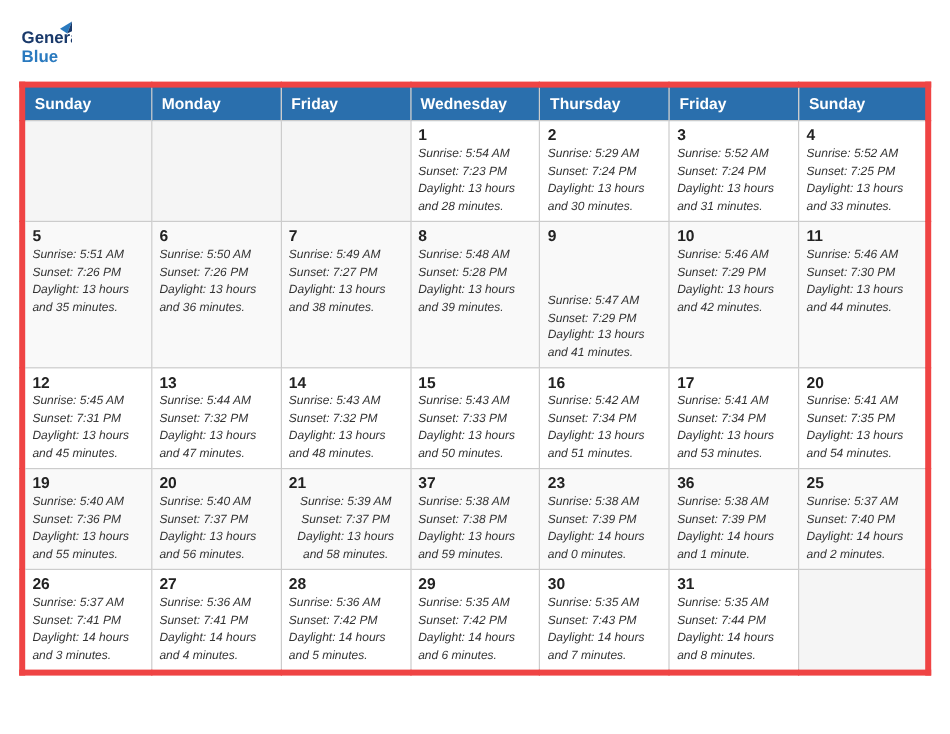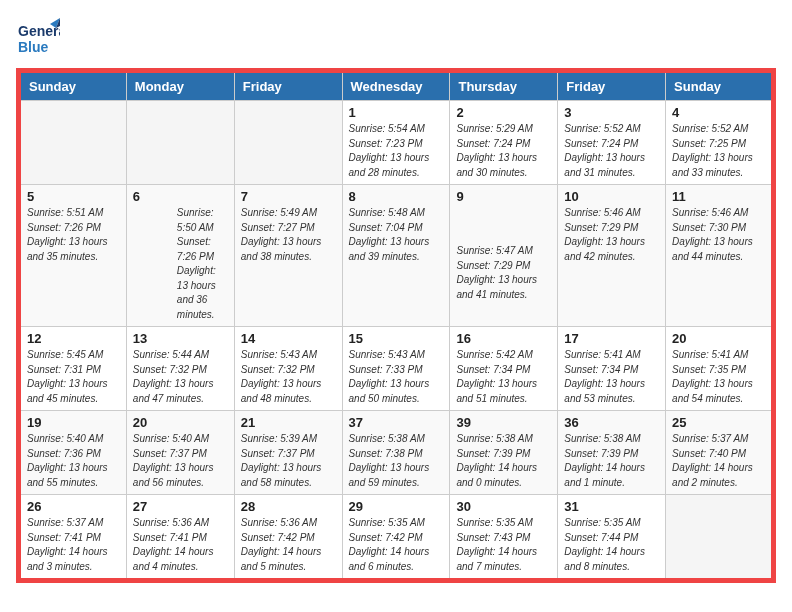--- a/index.html
+++ b/index.html
@@ -143,36 +143,36 @@
       <tr>
         <td>
           <span class="day-num">5</span>
           <div class="day-detail" style="white-space: pre-line;">Sunrise: 5:51 AM
 Sunset: 7:26 PM
 Daylight: 13 hours
 and 35 minutes.</div>
         </td>
         <td>
           <span class="day-num">6</span>
-          <div class="day-detail" style="white-space: pre-line; margin-left: 44px;">Sunrise: 5:50 AM
+          <div class="day-detail" style="white-space: pre-line;">Sunrise: 5:50 AM
 Sunset: 7:26 PM
 Daylight: 13 hours
 and 36 minutes.</div>
         </td>
         <td>
           <span class="day-num">7</span>
           <div class="day-detail" style="white-space: pre-line;">Sunrise: 5:49 AM
 Sunset: 7:27 PM
 Daylight: 13 hours
 and 38 minutes.</div>
         </td>
         <td>
           <span class="day-num">8</span>
           <div class="day-detail" style="white-space: pre-line;">Sunrise: 5:48 AM
-Sunset: 7:04 PM
+Sunset: 5:28 PM
 Daylight: 13 hours
 and 39 minutes.</div>
         </td>
         <td>
           <span class="day-num">9</span>
           <div class="day-detail" style="white-space: pre-line; margin-top: 40px;">Sunrise: 5:47 AM
 Sunset: 7:29 PM
 Daylight: 13 hours
 and 41 minutes.</div>
         </td>
@@ -252,34 +252,34 @@
         </td>
         <td>
           <span class="day-num">20</span>
           <div class="day-detail" style="white-space: pre-line;">Sunrise: 5:40 AM
 Sunset: 7:37 PM
 Daylight: 13 hours
 and 56 minutes.</div>
         </td>
         <td>
           <span class="day-num">21</span>
-          <div class="day-detail" style="white-space: pre-line;">Sunrise: 5:39 AM
+          <div class="day-detail" style="white-space: pre-line; text-align: center;">Sunrise: 5:39 AM
 Sunset: 7:37 PM
 Daylight: 13 hours
 and 58 minutes.</div>
         </td>
         <td>
           <span class="day-num">37</span>
           <div class="day-detail" style="white-space: pre-line;">Sunrise: 5:38 AM
 Sunset: 7:38 PM
 Daylight: 13 hours
 and 59 minutes.</div>
         </td>
         <td>
-          <span class="day-num">39</span>
+          <span class="day-num">23</span>
           <div class="day-detail" style="white-space: pre-line;">Sunrise: 5:38 AM
 Sunset: 7:39 PM
 Daylight: 14 hours
 and 0 minutes.</div>
         </td>
         <td>
           <span class="day-num">36</span>
           <div class="day-detail" style="white-space: pre-line;">Sunrise: 5:38 AM
 Sunset: 7:39 PM
 Daylight: 14 hours

